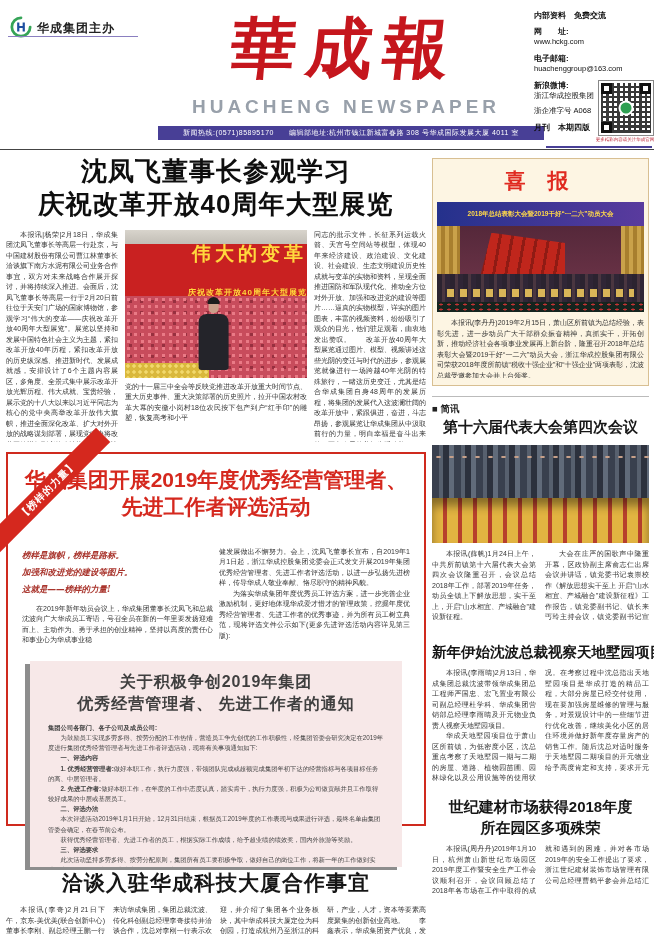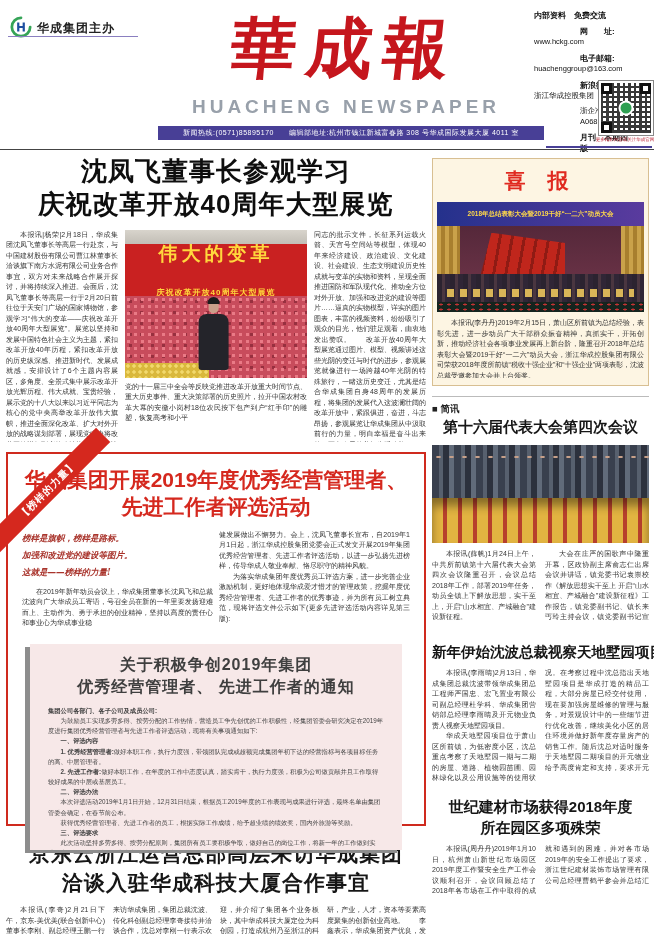--- a/index.html
+++ b/index.html
@@ -14,60 +14,60 @@
   .red-txt{color:#c5201d;}
   .calligraphy{position:absolute;left:146px;top:0px;width:398px;height:96px;text-align:center;
                font-family:"DejaVu Serif",serif;font-weight:bold;color:#c5161d;font-size:66px;
                letter-spacing:10px;transform:skewX(-6deg);line-height:96px;}
   .english{position:absolute;left:150px;top:96px;width:392px;text-align:center;
            font-size:19px;font-weight:bold;letter-spacing:4px;color:#98a0aa;}
   .hotline{position:absolute;left:158px;top:126px;width:386px;height:14px;background:#483f96;
            color:#fff;font-size:7px;line-height:14px;text-align:center;letter-spacing:.5px;}
   .info{position:absolute;left:534px;top:10px;width:98px;font-size:7.5px;line-height:1.4;color:#111;}
   .info .b{font-weight:bold;font-size:8px;}
-  .info .gap{margin-top:5px;margin-left:46px;}
+  .info .gap{margin-top:5px;}
   .qr{position:absolute;left:598px;top:80px;width:54px;height:54px;background:#fff;border:1px solid #888;}
   .qr-pattern{position:absolute;inset:2px;opacity:.85;
      background-image:repeating-linear-gradient(0deg,#161616 0 2.5px,transparent 2.5px 5px),
                       repeating-linear-gradient(90deg,#161616 0 2.5px,transparent 2.5px 5.5px);}
   .qr-eye{position:absolute;width:11px;height:11px;border:3px solid #111;background:#fff;box-sizing:border-box;}
   .qr-eye.tl{top:2px;left:2px}.qr-eye.tr{top:2px;right:2px}.qr-eye.bl{bottom:2px;left:2px}
   .qr-logo{position:absolute;top:50%;left:50%;width:15px;height:15px;transform:translate(-50%,-50%);
            background:#fff;border-radius:50%;display:flex;align-items:center;justify-content:center;}
   .qr-logo i{width:11px;height:11px;border-radius:50%;background:#2fa053;display:block;}
   .qr-caption{position:absolute;left:594px;top:137px;width:62px;font-size:4.5px;color:#b23;text-align:center;}
   .info-underline{position:absolute;left:546px;top:146px;width:106px;height:2px;background:#483f96;}
   .header-rule{position:absolute;left:0;top:149px;width:654px;height:1px;background:#444;}
   
   .left-col{position:absolute;left:6px;top:155px;width:420px;}
   .lead-h{font-size:26px;font-weight:900;color:#0e0e0e;text-align:center;line-height:1.28;letter-spacing:1px;}
   .lead-grid{display:grid;grid-template-columns:112px 1fr 112px;gap:7px;height:212px;overflow:hidden;margin-top:8px;}
   .small-justify{font-size:7px;line-height:1.5;text-align:justify;color:#333;margin:0;}
   .indent{text-indent:2em;}
   .exhibit-photo{height:148px;position:relative;overflow:hidden;background:#b84a55;}
   .ep-building{height:14px;background:linear-gradient(#d8d4cc,#c2beb6);}
-  .ep-banner{height:52px;background:#c92121;display:flex;flex-direction:column;align-items:center;justify-content:center;gap:20px;}
+  .ep-banner{height:52px;background:#c92121;display:flex;flex-direction:column;align-items:flex-end;justify-content:center;gap:20px;}
   .ep-banner-main{color:#ffd83d;font-size:19px;font-weight:900;letter-spacing:4px;white-space:nowrap;}
   .ep-banner-sub{color:#ffd83d;font-size:8px;font-weight:bold;letter-spacing:1px;white-space:nowrap;}
   .ep-flowers{position:absolute;left:0;right:0;top:66px;bottom:0;background-color:#c84c5c;
      background-image:radial-gradient(#ea7a86 1.5px,transparent 1.8px),radial-gradient(#97303f 1.6px,transparent 1.9px);
      background-size:7px 7px,11px 11px;}
   .ep-yellow{position:absolute;bottom:0;left:0;width:46%;height:15px;background:#d9b83c;
      background-image:radial-gradient(#f2d96d 1.5px,transparent 1.8px);background-size:6px 6px;}
   .ep-man{position:absolute;bottom:8px;left:50%;transform:translateX(-58%);}
   .ep-hair{width:12px;height:7px;background:#1d1d1d;border-radius:6px 6px 0 0;margin:0 auto;}
   .ep-face{width:10px;height:9px;background:#caa08a;border-radius:0 0 45% 45%;margin:0 auto;}
   .ep-body{width:30px;height:56px;background:#24242a;border-radius:8px 8px 3px 3px;margin-top:1px;}
   .lead-caption{font-size:7px;line-height:1.5;text-align:justify;color:#333;margin-top:4px;height:56px;overflow:hidden;}
   
   .model-section{margin-top:10px;border:2px solid #cf2a1e;position:relative;padding:12px 14px 12px;height:374px;box-sizing:border-box;}
   .ribbon{position:absolute;top:26px;left:-38px;width:156px;transform:rotate(-45deg);background:#d5281e;
           color:#fff;font-size:10px;font-weight:bold;text-align:center;padding:3px 0;letter-spacing:1px;}
   .model-title{color:#d5281e;font-size:21px;font-weight:900;text-align:center;line-height:1.32;}
-  .model-intro{display:grid;grid-template-columns:1fr 1fr;gap:6px;margin-top:9px;height:104px;overflow:hidden;}
+  .model-intro{display:grid;grid-template-columns:1fr 1fr;gap:6px;margin-top:26px;height:104px;overflow:hidden;}
   .mottos{font-family:"DejaVu Serif",serif;font-style:italic;color:#a9342c;font-size:8.5px;line-height:2.0;font-weight:bold;}
   .notice{margin:10px 8px 0;background:#f7e8e8;box-shadow:-5px 3px 0 #8d8d8d;padding:10px 18px;height:206px;
           box-sizing:border-box;overflow:hidden;}
   .notice-title{font-size:16px;color:#3f3f3f;text-align:center;line-height:1.4;letter-spacing:1px;font-weight:600;}
   .notice-body{margin-top:7px;font-size:6.3px;line-height:1.62;color:#444;}
   .notice-body p{margin:0;}
   .bold{font-weight:bold;}
   
   .jd{margin-top:13px;}
   .jd-h{font-size:21px;font-weight:800;color:#161616;text-align:center;line-height:1.4;letter-spacing:1px;}

